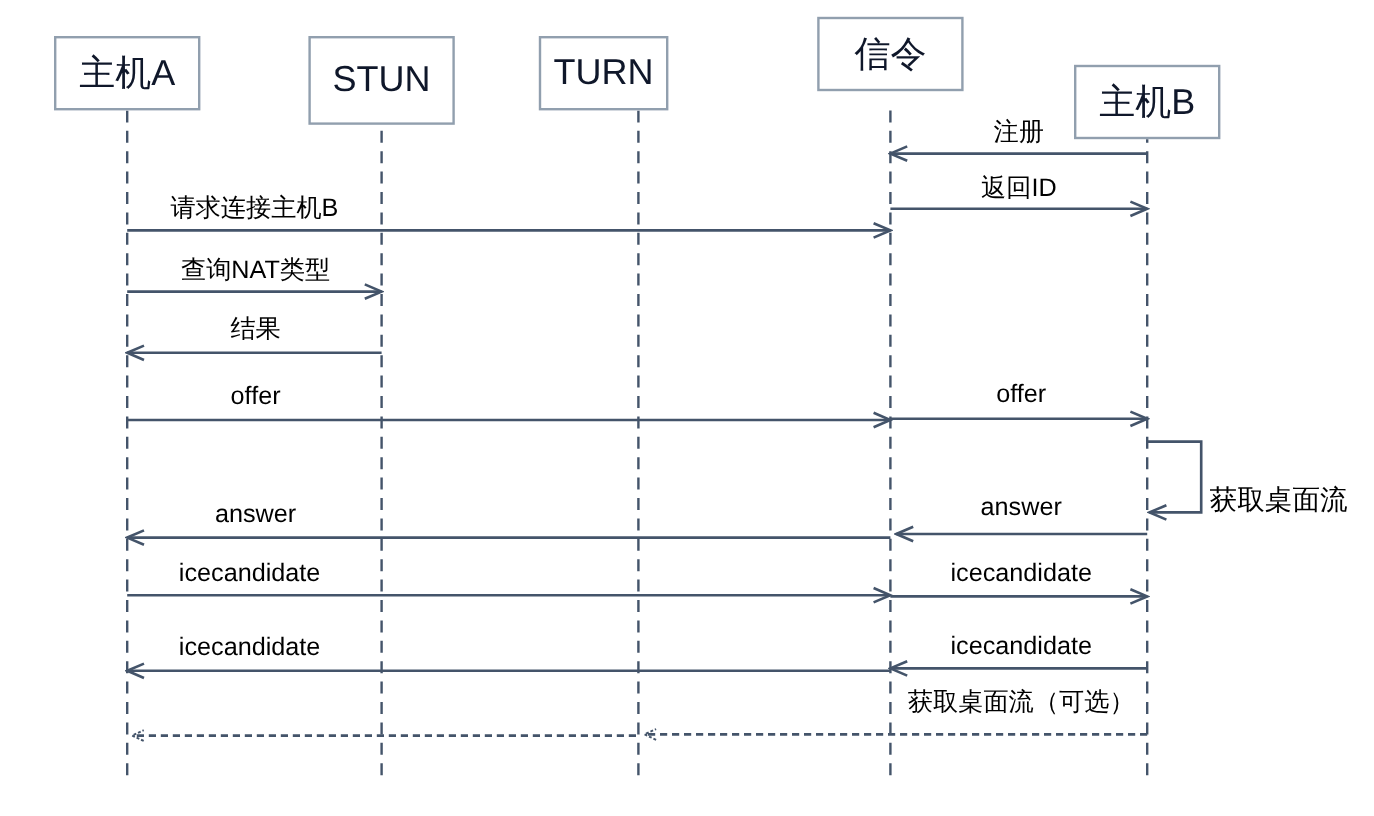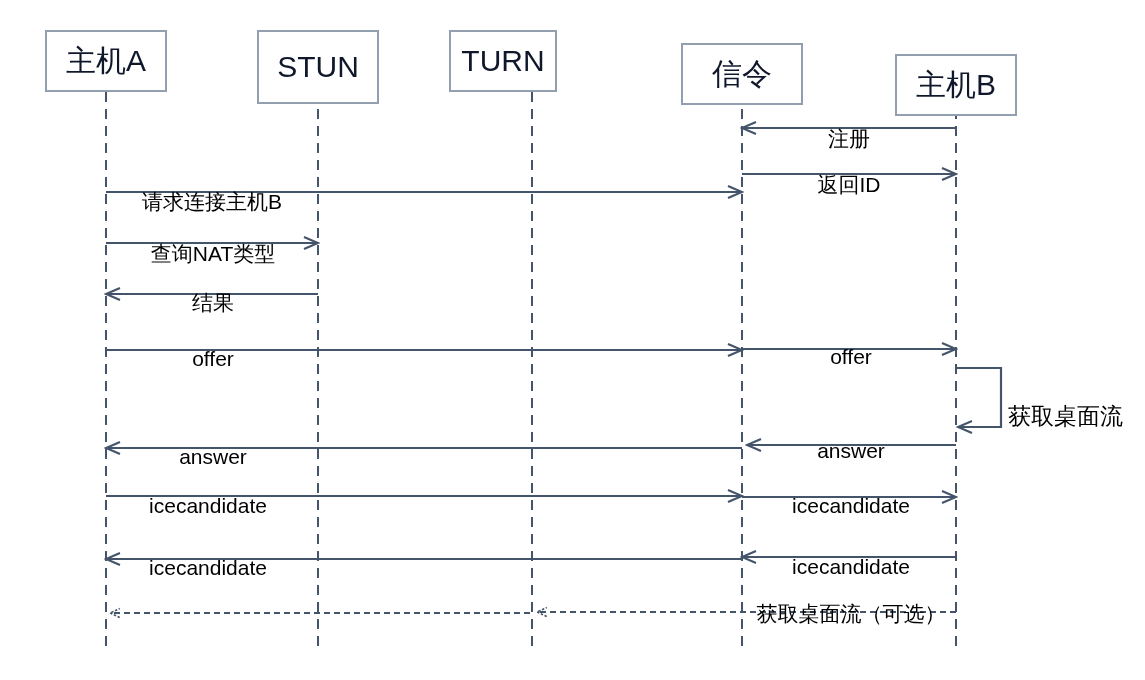--- a/index.html
+++ b/index.html
@@ -34,21 +34,20 @@
     z-index: 2;
   }
   .msg-label {
     position: absolute;
     transform: translateX(-50%);
     font-size: 21px;
     line-height: 24px;
     color: #000000;
     white-space: nowrap;
     z-index: 3;
-    margin-top: 28px;
   }
   .loop-label {
     position: absolute;
     font-size: 23px;
     line-height: 26px;
     color: #000000;
     white-space: nowrap;
     z-index: 3;
     margin-top: 18px;
   }
@@ -90,21 +89,21 @@
     </svg>
     <div class="participant" style="left: 45px; top: 30px; width: 122px; height: 62px;">
       <span>主机A</span>
     </div>
     <div class="participant" style="left: 257px; top: 30px; width: 122px; height: 74px;">
       <span>STUN</span>
     </div>
     <div class="participant" style="left: 449px; top: 30px; width: 108px; height: 62px;">
       <span>TURN</span>
     </div>
-    <div class="participant" style="left: 681px; top: 43px; width: 122px; height: 62px;">
+    <div class="participant" style="left: 681px; top: 14px; width: 122px; height: 62px;">
       <span>信令</span>
     </div>
     <div class="participant" style="left: 895px; top: 30px; width: 122px; height: 62px; margin-top: 24px;">
       <span>主机B</span>
     </div>
     <div class="msg-label" style="left: 849px; top: 99px;">注册</div>
     <div class="msg-label" style="left: 849px; top: 145px;">返回ID</div>
     <div class="msg-label" style="left: 212px; top: 162px;">请求连接主机B</div>
     <div class="msg-label" style="left: 213px; top: 214px;">查询NAT类型</div>
     <div class="msg-label" style="left: 213px; top: 263px;">结果</div>

